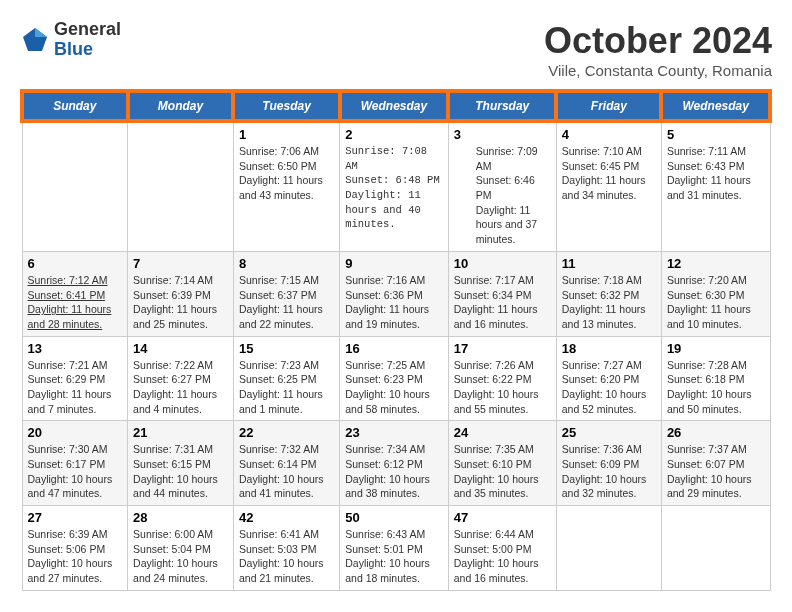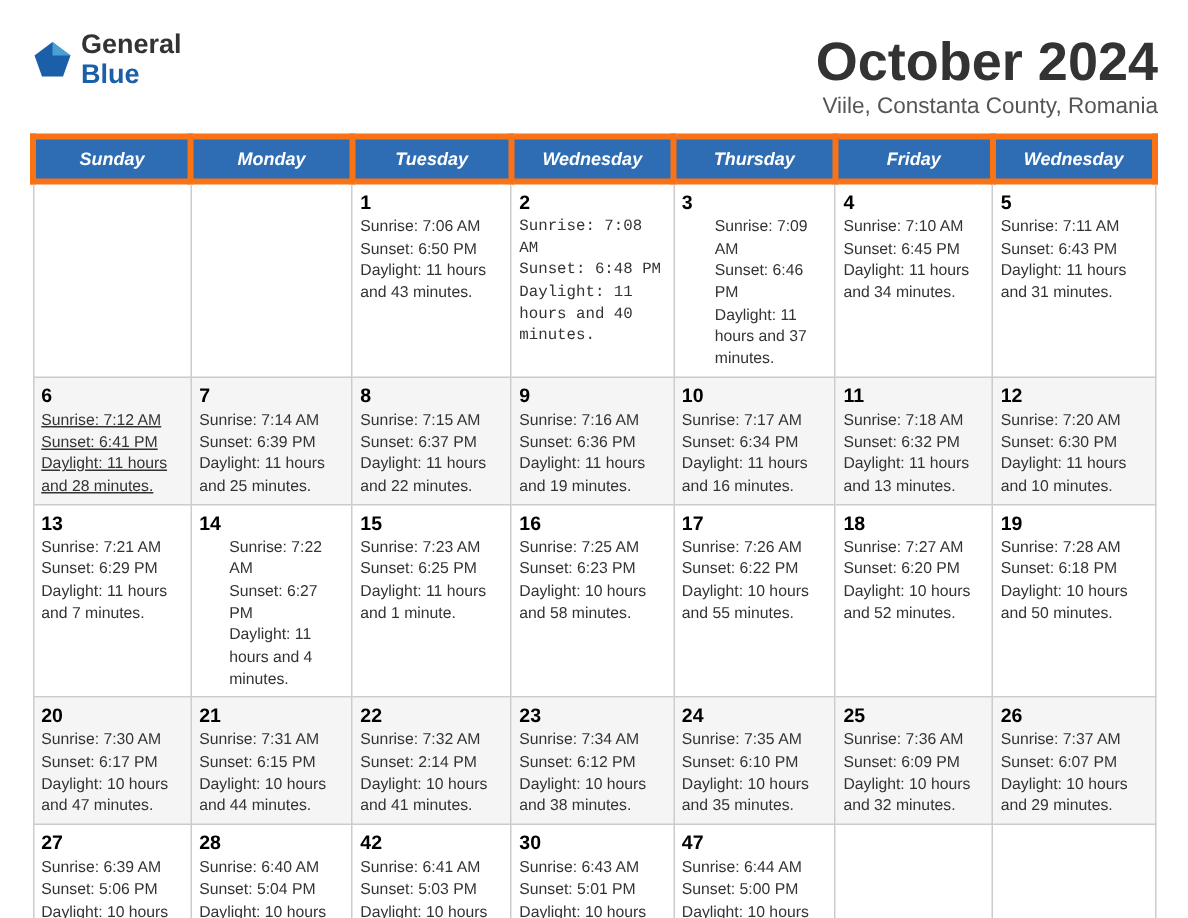--- a/index.html
+++ b/index.html
@@ -207,21 +207,21 @@
       </tr>
       <tr class="row-odd">
         <td>
           <span class="day-number">13</span>
           <div class="day-info" style="white-space: pre-line;">Sunrise: 7:21 AM
 Sunset: 6:29 PM
 Daylight: 11 hours and 7 minutes.</div>
         </td>
         <td>
           <span class="day-number">14</span>
-          <div class="day-info" style="white-space: pre-line; margin-left: 20px;">Sunrise: 7:22 AM
+          <div class="day-info" style="white-space: pre-line;">Sunrise: 7:22 AM
 Sunset: 6:27 PM
 Daylight: 11 hours and 4 minutes.</div>
         </td>
         <td>
           <span class="day-number">15</span>
           <div class="day-info" style="white-space: pre-line;">Sunrise: 7:23 AM
 Sunset: 6:25 PM
 Daylight: 11 hours and 1 minute.</div>
         </td>
         <td>
@@ -258,21 +258,21 @@
         </td>
         <td>
           <span class="day-number">21</span>
           <div class="day-info" style="white-space: pre-line;">Sunrise: 7:31 AM
 Sunset: 6:15 PM
 Daylight: 10 hours and 44 minutes.</div>
         </td>
         <td>
           <span class="day-number">22</span>
           <div class="day-info" style="white-space: pre-line;">Sunrise: 7:32 AM
-Sunset: 2:14 PM
+Sunset: 6:14 PM
 Daylight: 10 hours and 41 minutes.</div>
         </td>
         <td>
           <span class="day-number">23</span>
           <div class="day-info" style="white-space: pre-line;">Sunrise: 7:34 AM
 Sunset: 6:12 PM
 Daylight: 10 hours and 38 minutes.</div>
         </td>
         <td>
           <span class="day-number">24</span>
@@ -295,32 +295,32 @@
       </tr>
       <tr class="row-odd">
         <td>
           <span class="day-number">27</span>
           <div class="day-info" style="white-space: pre-line;">Sunrise: 6:39 AM
 Sunset: 5:06 PM
 Daylight: 10 hours and 27 minutes.</div>
         </td>
         <td>
           <span class="day-number">28</span>
-          <div class="day-info" style="white-space: pre-line;">Sunrise: 6:40 AM
+          <div class="day-info" style="white-space: pre-line;">Sunrise: 6:00 AM
 Sunset: 5:04 PM
 Daylight: 10 hours and 24 minutes.</div>
         </td>
         <td>
           <span class="day-number">42</span>
           <div class="day-info" style="white-space: pre-line;">Sunrise: 6:41 AM
 Sunset: 5:03 PM
 Daylight: 10 hours and 21 minutes.</div>
         </td>
         <td>
-          <span class="day-number">30</span>
+          <span class="day-number">50</span>
           <div class="day-info" style="white-space: pre-line;">Sunrise: 6:43 AM
 Sunset: 5:01 PM
 Daylight: 10 hours and 18 minutes.</div>
         </td>
         <td>
           <span class="day-number">47</span>
           <div class="day-info" style="white-space: pre-line;">Sunrise: 6:44 AM
 Sunset: 5:00 PM
 Daylight: 10 hours and 16 minutes.</div>
         </td>

